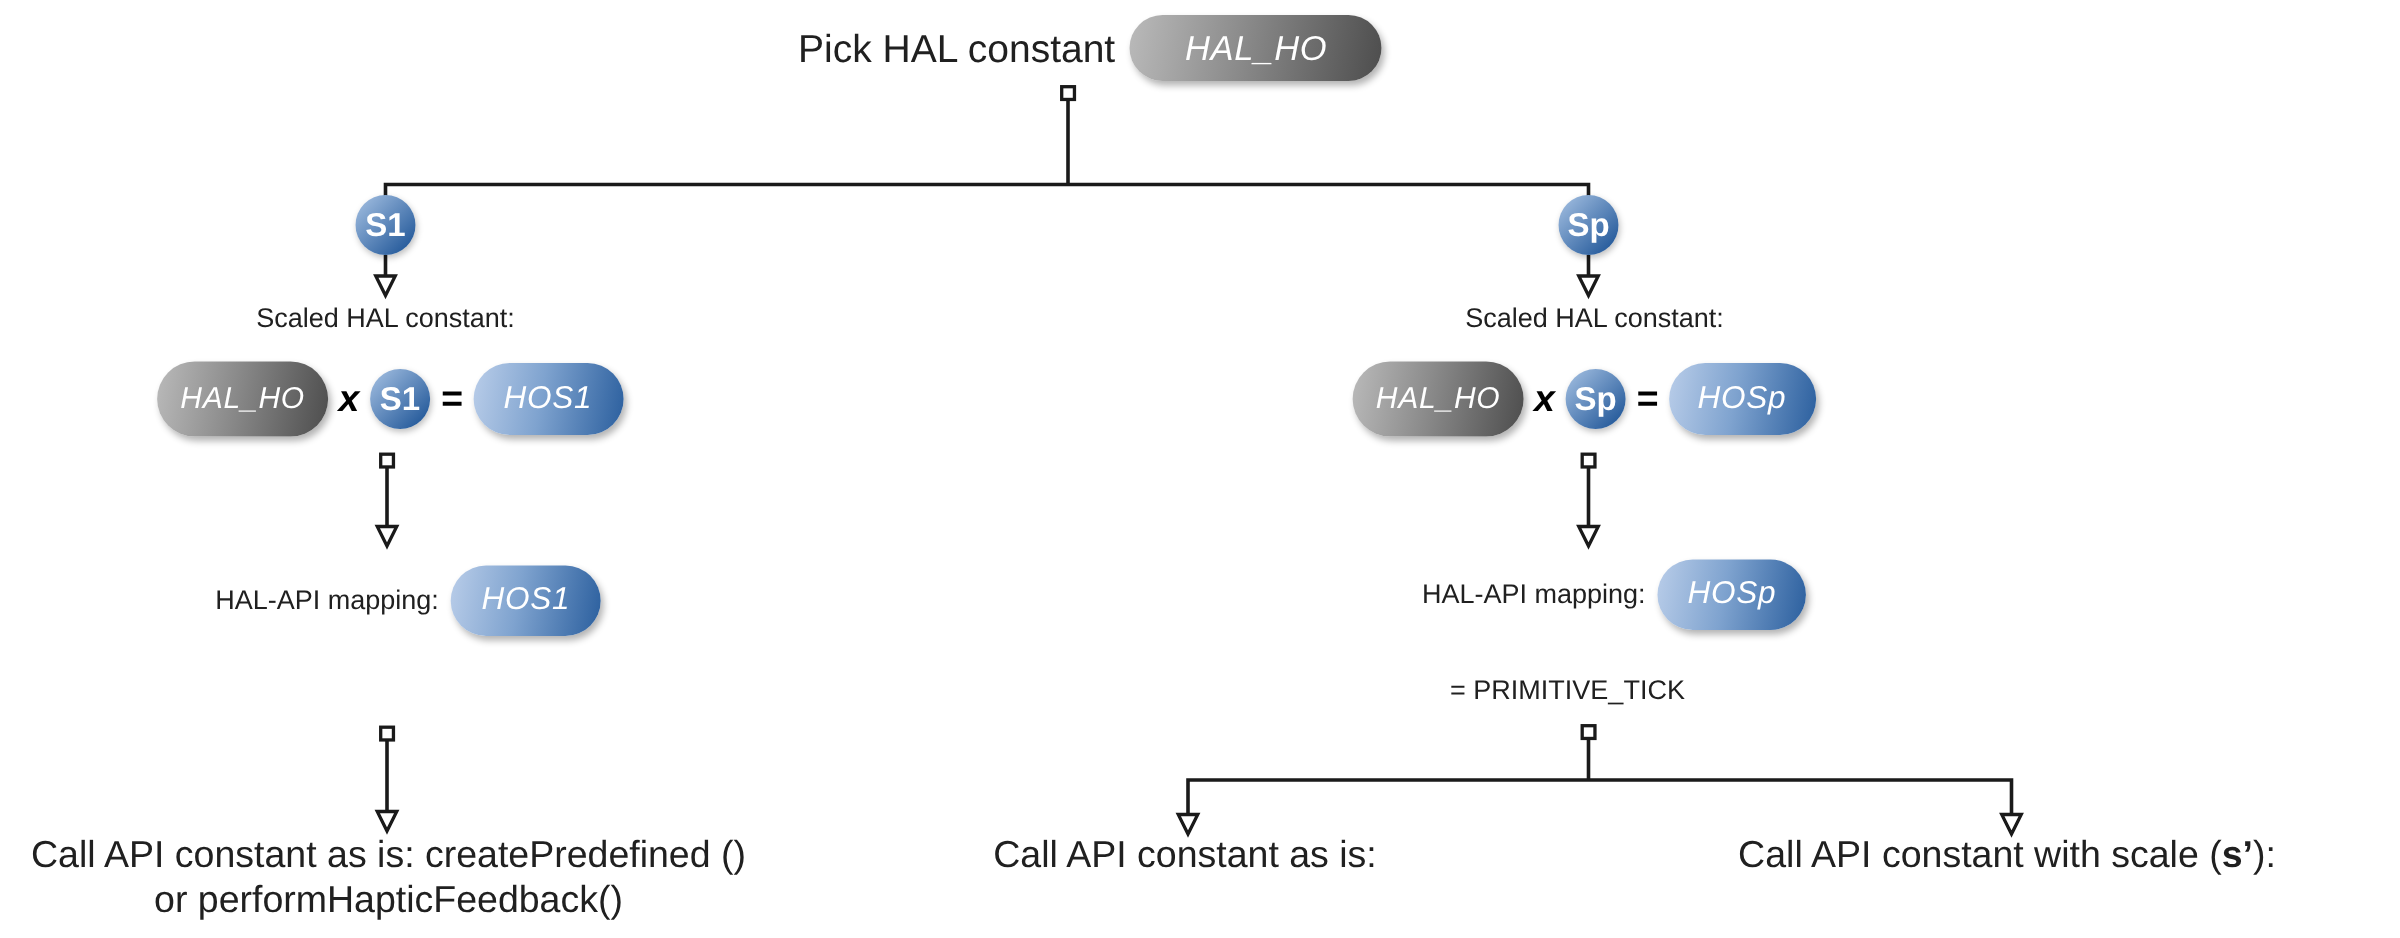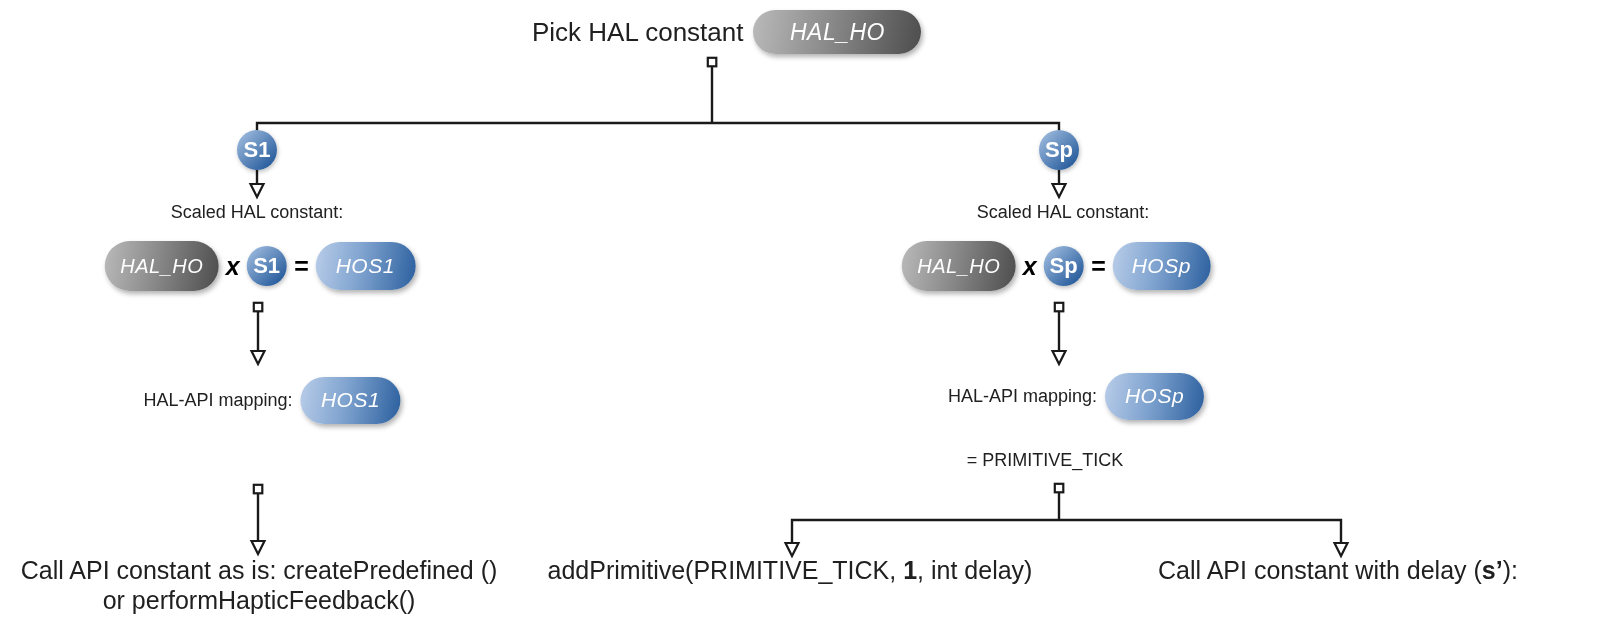--- a/index.html
+++ b/index.html
@@ -112,20 +112,20 @@
   </div>
 
   <div class="node-row center" style="left:1076px;top:372px;height:48px;">
     <span class="txt">HAL-API mapping:</span>
     <span class="pill blue" style="width:99px;height:47px;border-radius:24px;font-size:21px;">HOSp</span>
   </div>
 
   <div class="abs txt center" style="left:1045px;top:434px;margin-top:16px;">= PRIMITIVE_TICK</div>
 
   <div class="callblock center" style="left:790px;top:555px;">
-    <div><span>addPrimitive(PRIMITIVE_TICK, </span><b>1</b><span>, int delay)</span></div>
+    <div>Call API constant as is:</div>
   </div>
 
   <div class="callblock center" style="left:1338px;top:555px;">
-    <div><span>Call API constant with delay (</span><b>s’</b><span>):</span></div>
+    <div><span>Call API constant with scale (</span><b>s’</b><span>):</span></div>
   </div>
 
 </div>
 
 </body></html>

